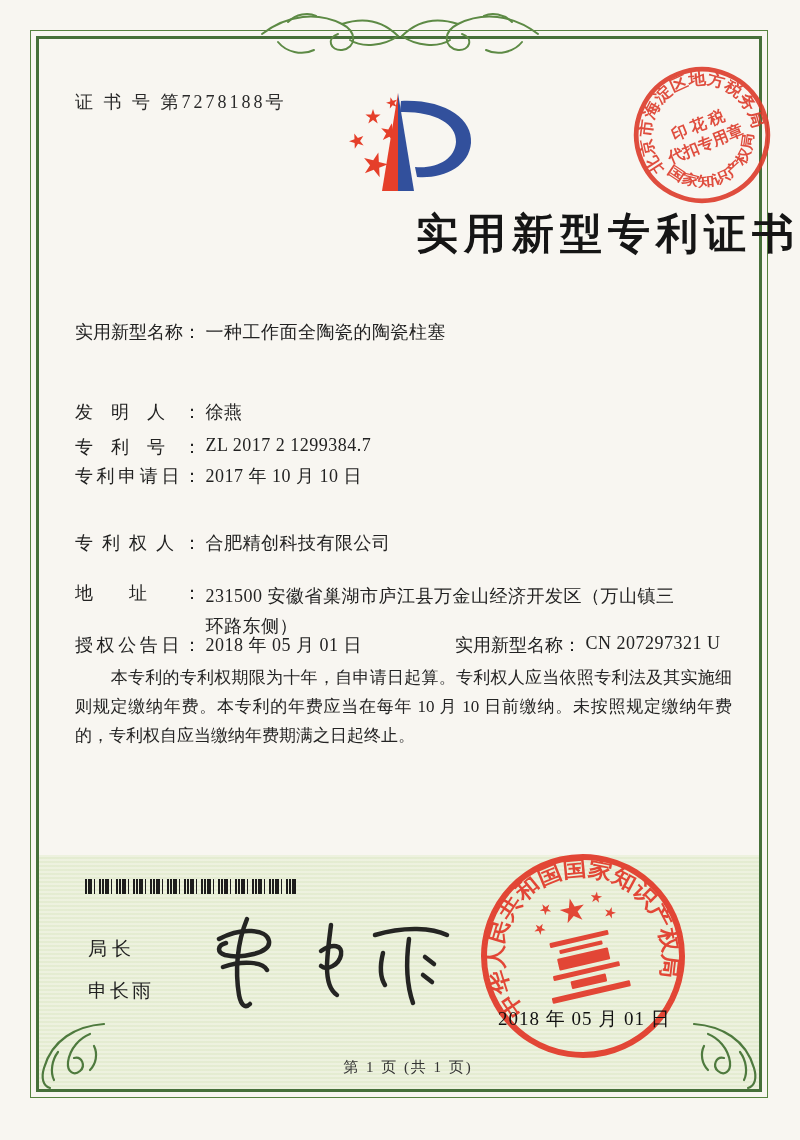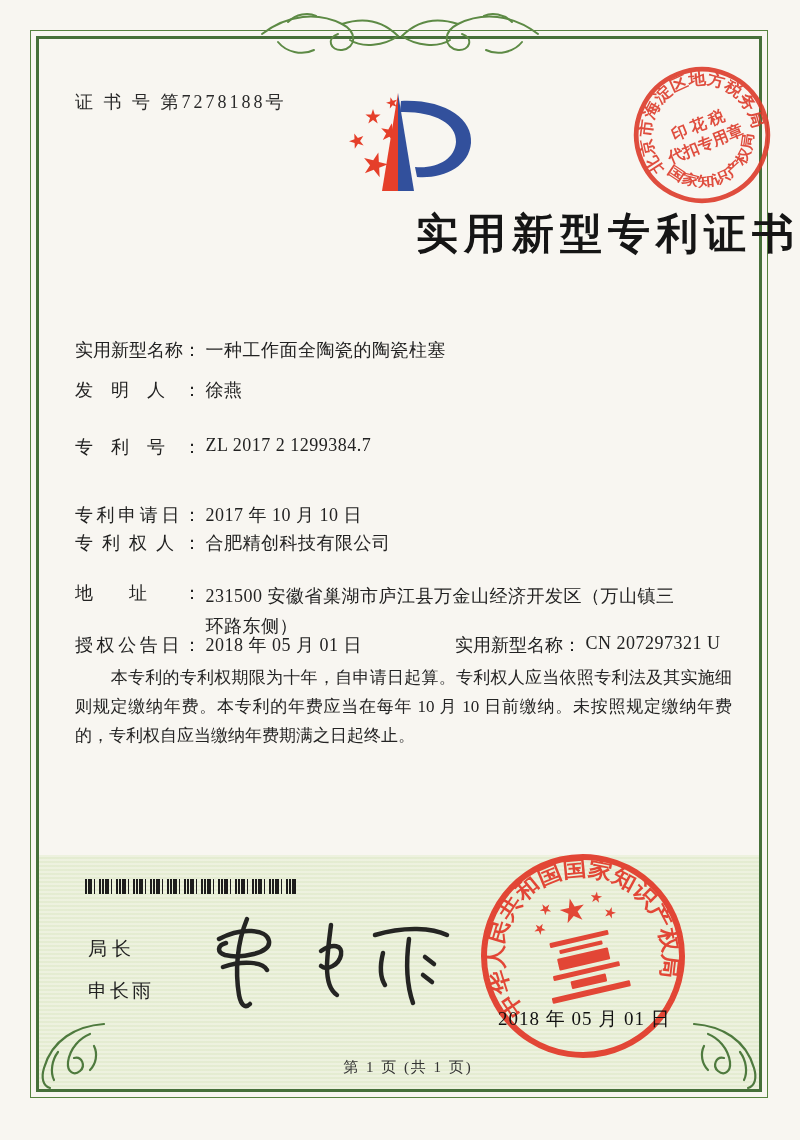--- a/index.html
+++ b/index.html
@@ -139,33 +139,33 @@
     </g>
     <g fill="#32509c">
       <path d="M63,8 L63,106 L79,106 Z"></path>
       <path d="M66,16 C110,14 138,34 136,58 C134,82 108,94 82,92 L80,82 C102,84 120,74 121,57 C122,38 98,26 65,27 Z"></path>
     </g>
   </svg>
 
   <div class="title">实用新型专利证书</div>
 
   <div class="fields">
-    <div class="frow" style="top:320px;margin-top:18px;">
+    <div class="frow" style="top:320px;">
       <span class="flabel">实用新型名称：</span>
       <span class="fvalue">一种工作面全陶瓷的陶瓷柱塞</span>
     </div>
-    <div class="frow" style="top:378px;">
+    <div class="frow" style="top:400px;">
       <span class="flabel">发明人：</span>
       <span class="fvalue">徐燕</span>
     </div>
     <div class="frow" style="top:435px;">
       <span class="flabel">专利号：</span>
       <span class="fvalue">ZL 2017 2 1299384.7</span>
     </div>
-    <div class="frow" style="top:503px;">
+    <div class="frow" style="top:464px;">
       <span class="flabel">专利申请日：</span>
       <span class="fvalue">2017 年 10 月 10 日</span>
     </div>
     <div class="frow" style="top:531px;">
       <span class="flabel">专利权人：</span>
       <span class="fvalue">合肥精创科技有限公司</span>
     </div>
     <div class="frow" style="top:581px;">
       <span class="flabel">地址：</span>
       <span class="fvalue wrap">231500 安徽省巢湖市庐江县万金山经济开发区（万山镇三环路东侧）</span>

